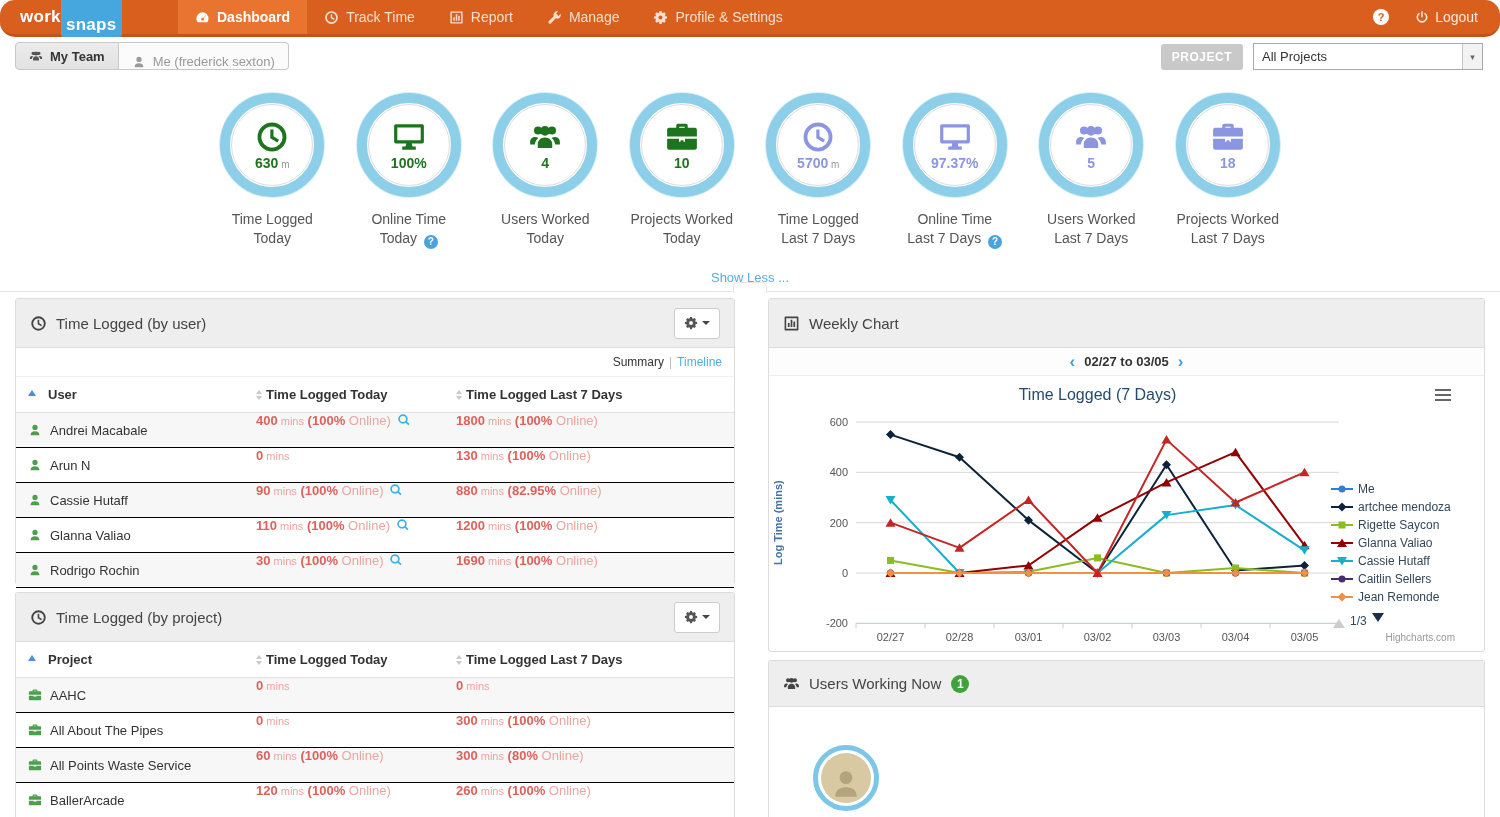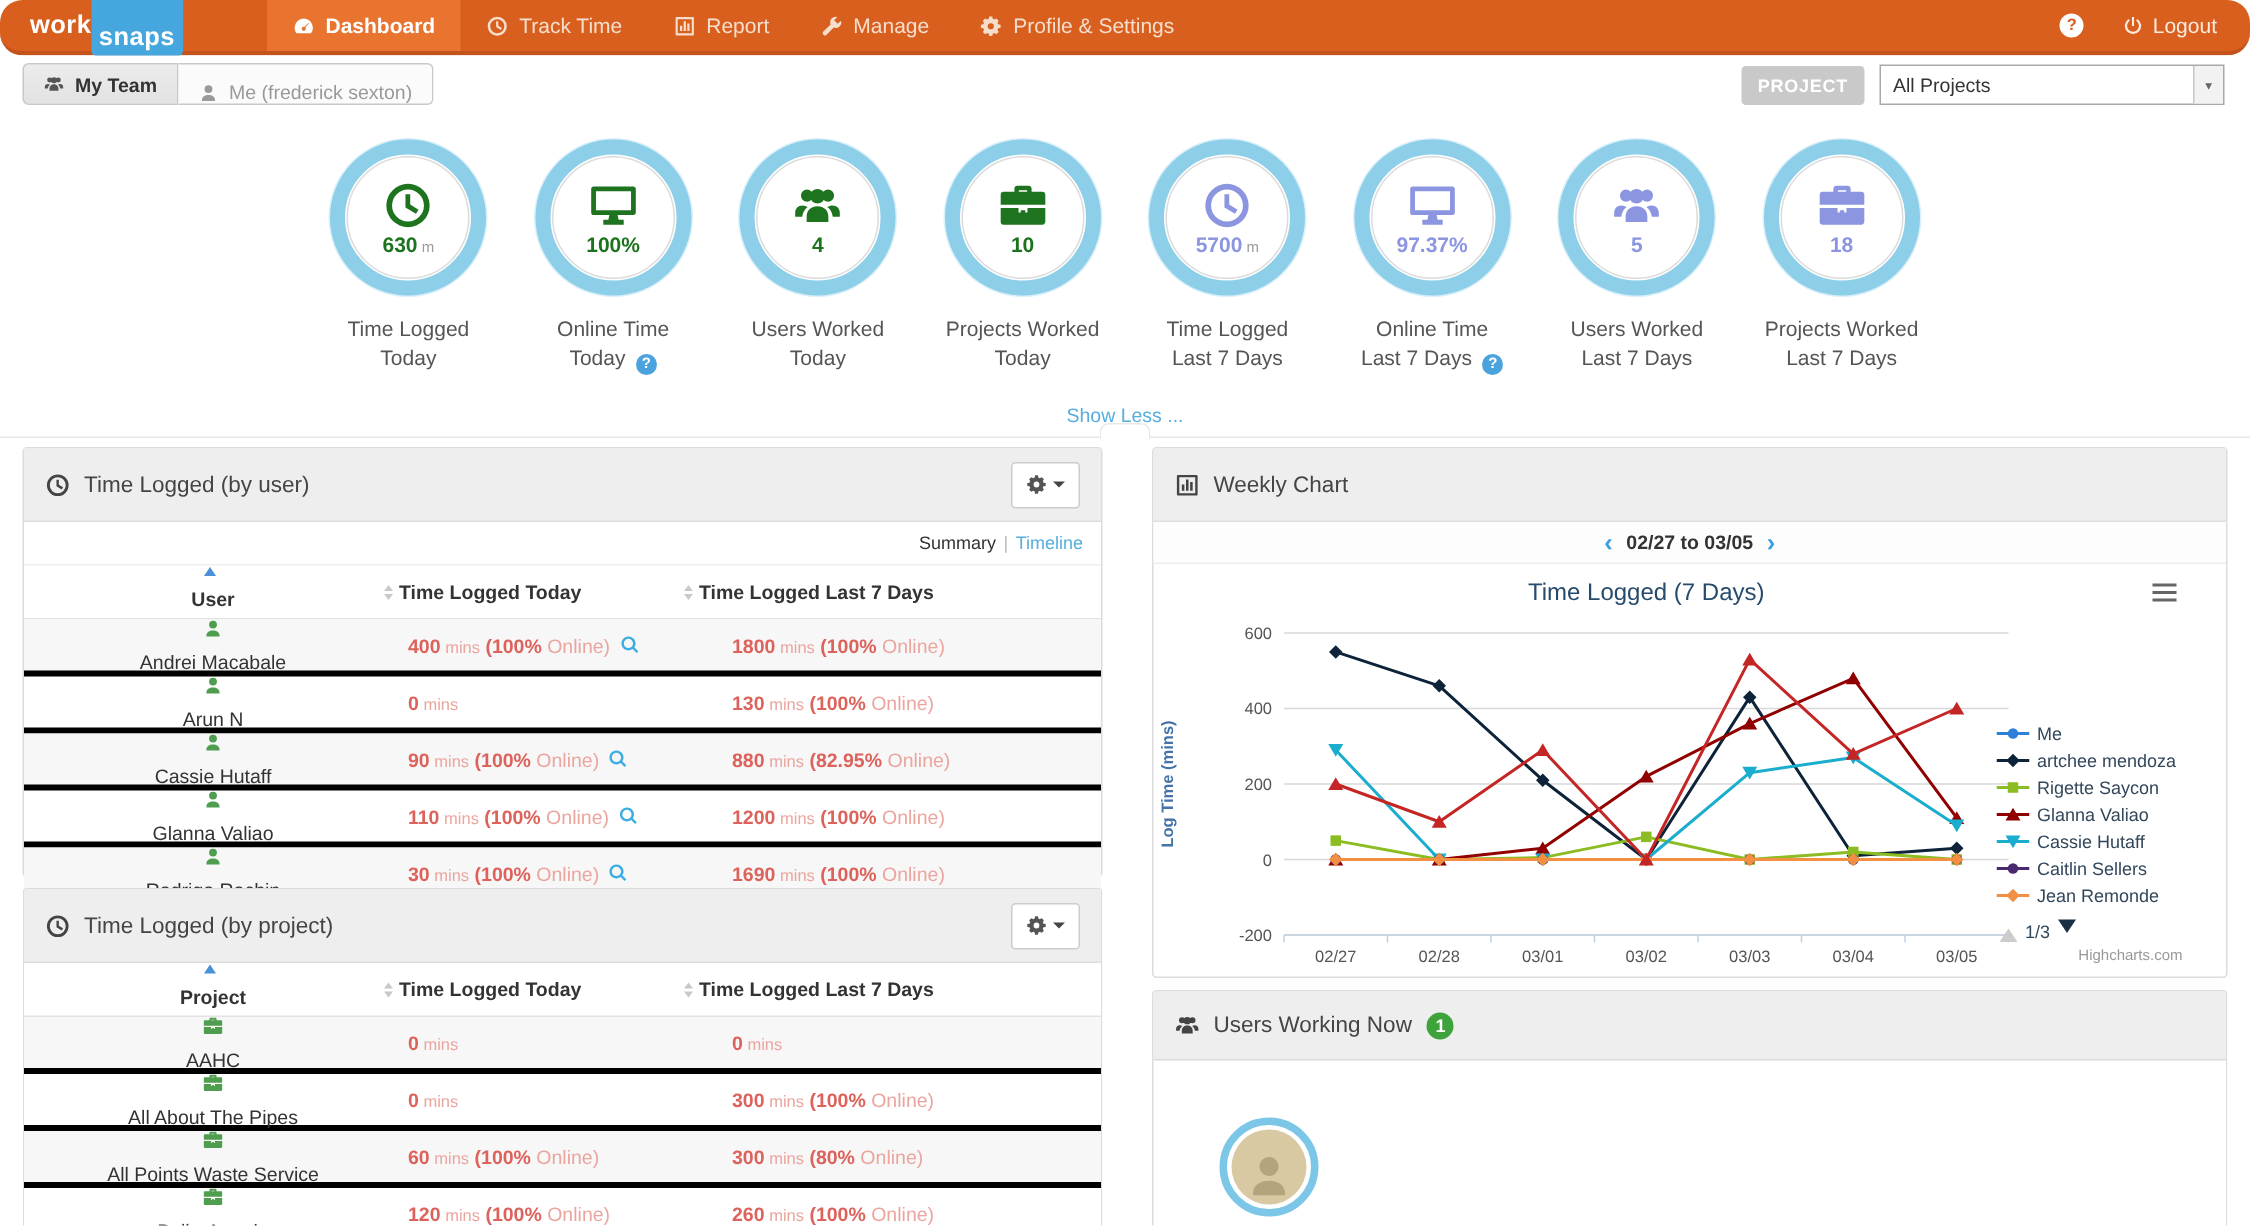--- a/index.html
+++ b/index.html
@@ -90,23 +90,23 @@
   #panel-user{left:15px;top:298px;width:718px;height:285px;}
   #panel-project{left:15px;top:592px;width:718px;height:226px;border-bottom:none;}
   #panel-chart{left:768px;top:298px;width:715px;height:352px;}
   #panel-users-now{left:768px;top:660px;width:715px;height:158px;border-bottom:none;}
 
   .views{height:28px;display:flex;align-items:center;justify-content:flex-end;padding-right:12px;
     font-size:12px;gap:5px;border-bottom:1px solid #f0f0f0;}
   .views .v-summary{color:#333;} .views .sep{color:#bbb;} .views .v-timeline{color:var(--link);cursor:pointer;text-decoration:none;}
 
   .thead{display:flex;height:35px;align-items:center;border-bottom:1px solid #e3e3e3;font-size:13px;font-weight:bold;color:#333;}
-  .trow{display:flex;height:34px;align-items:center;font-size:13px;border-bottom:4px solid #000000;gap:16px;}
+  .trow{display:flex;height:34px;font-size:13px;border-bottom:1px solid #000000;}
   .trow:nth-child(odd){background:#f7f7f7;}
-  .c1{width:240px;padding-left:12px;display:flex;align-items:center;gap:8px;box-sizing:border-box;color:#333;flex-direction:column;}
+  .c1{width:240px;padding-left:12px;display:flex;align-items:center;gap:8px;box-sizing:border-box;color:#333;}
   .c2{width:200px;} .c3{flex:1;}
   .thead .c2,.thead .c3{display:flex;align-items:center;gap:4px;}
   .sort-asc{width:0;height:0;border:4px solid transparent;border-bottom:6px solid #4a90d9;margin:-8px 4px 0 0;}
   .sort-both{display:inline-flex;flex-direction:column;gap:2px;}
   .sort-both i{width:0;height:0;border:3.5px solid transparent;}
   .sort-both i.u{border-bottom:4.5px solid #c9c9c9;border-top:none;}
   .sort-both i.d{border-top:4.5px solid #c9c9c9;border-bottom:none;}
   .row-icon{width:14px;height:14px;color:#4f9e4f;}
   .tv{color:var(--red-strong);font-weight:bold;}
   .tl{color:var(--red-light);}

